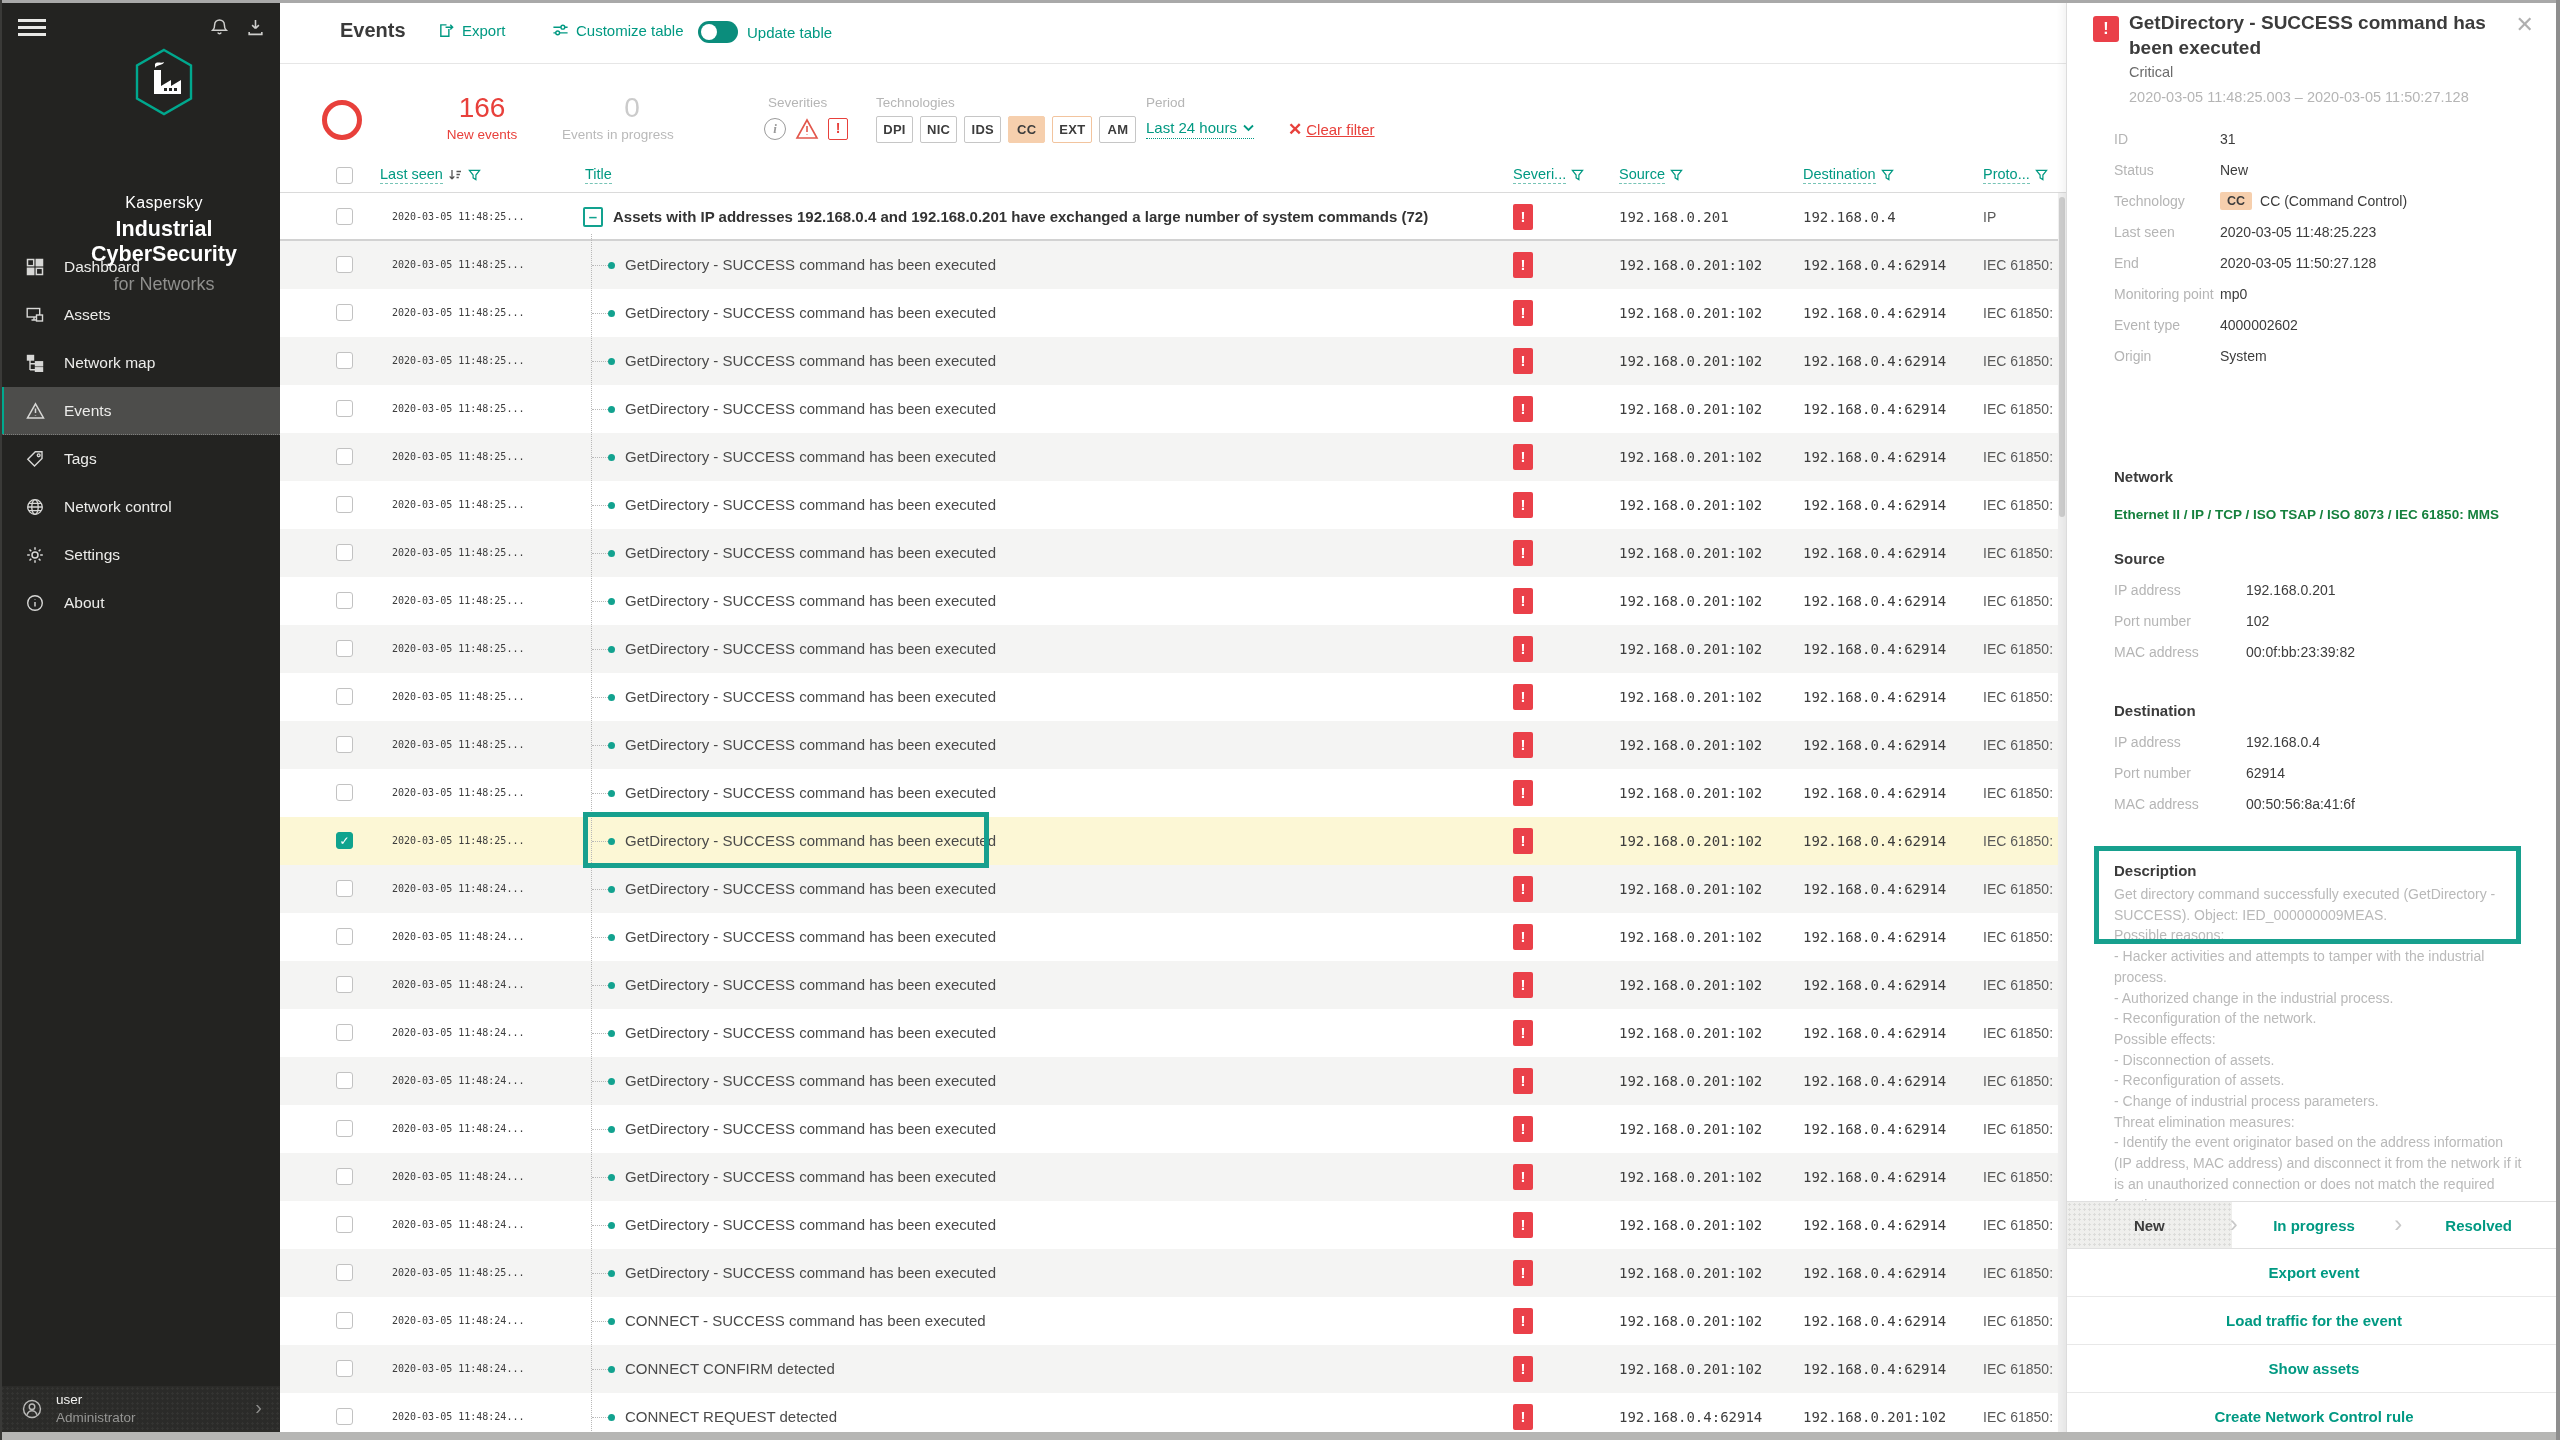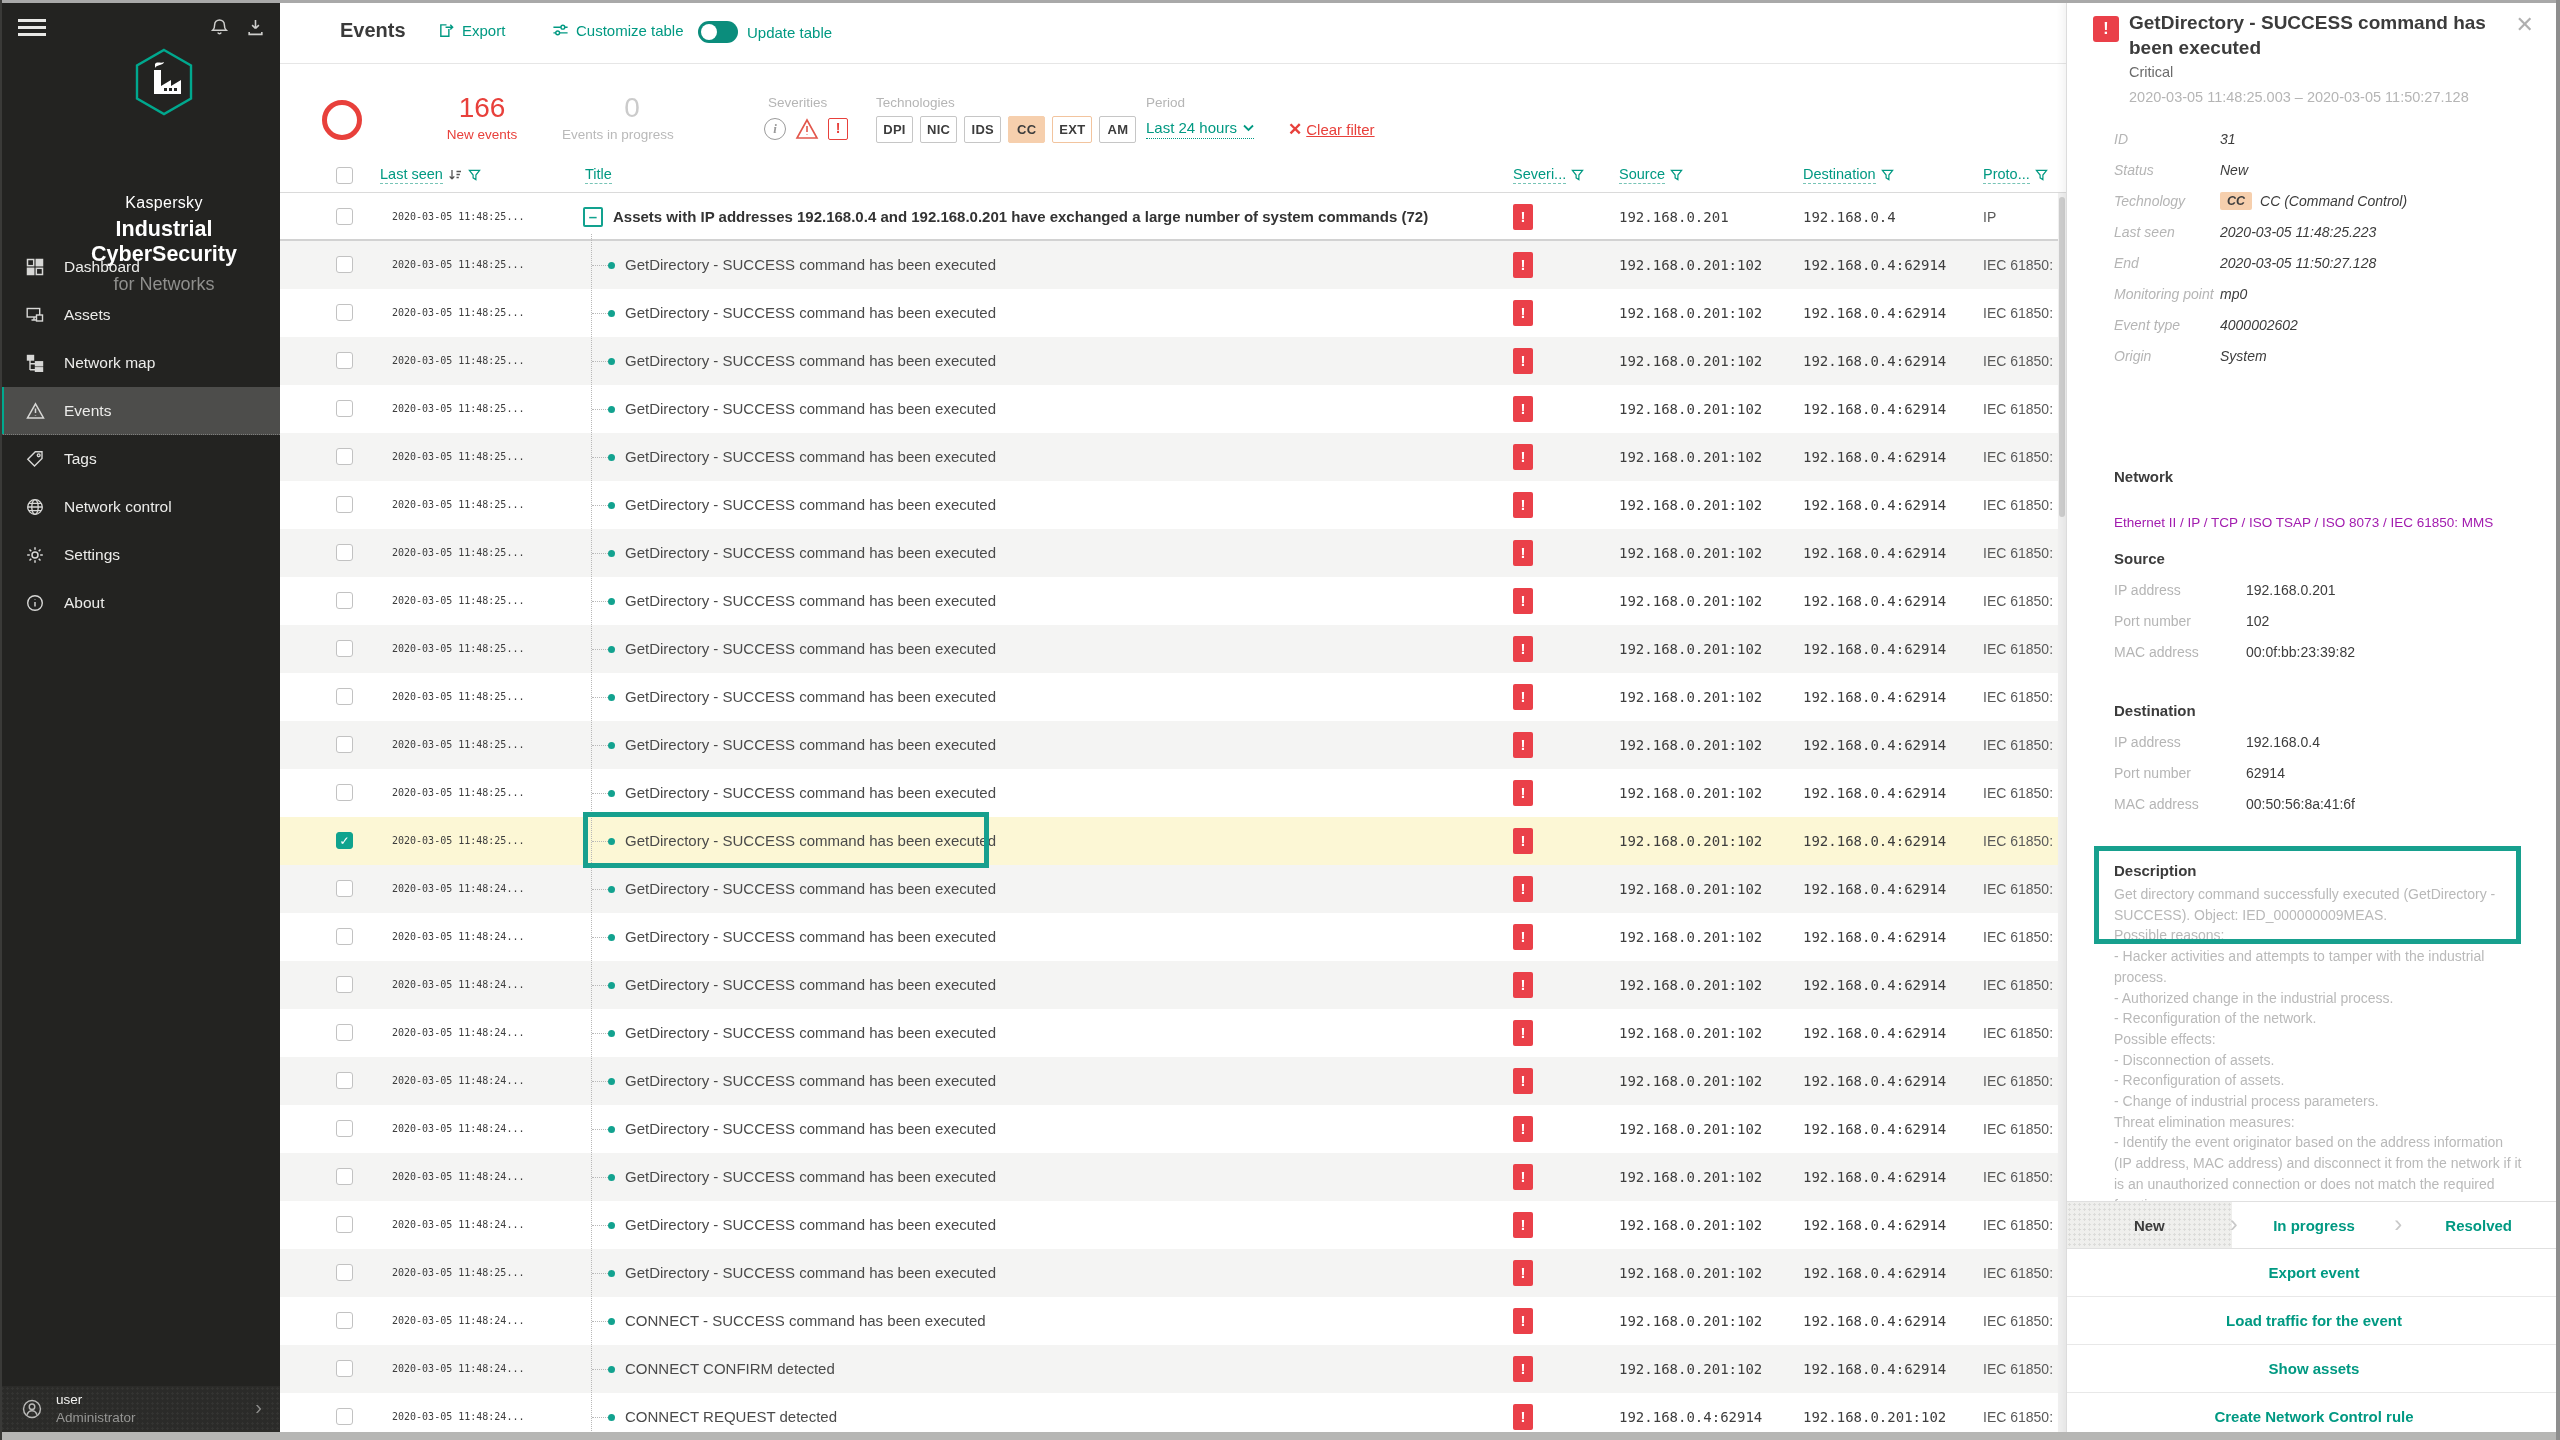--- a/index.html
+++ b/index.html
@@ -102,28 +102,28 @@
   .hl-box { position:absolute; border:5px solid #17a08e; background:transparent; z-index:40; pointer-events:none; }
   #hl-row { left:303px; top:812px; width:406px; height:56px; }
 
   
   #panel { position:absolute; left:2066px; top:0; width:494px; height:1440px; background:#fff; border-left:1px solid #dcdcdc; box-shadow:-3px 0 8px rgba(0,0,0,.06); z-index:10; }
   #panel-close { position:absolute; right:26px; top:12px; font-size:22px; color:#b0b0b0; cursor:pointer; }
   .p-badge { position:absolute; left:26px; top:16px; width:26px; height:26px; background:#ea4049; border-radius:3px; color:#fff; font-weight:bold; font-size:16px; text-align:center; line-height:26px; }
   .p-title { position:absolute; left:62px; top:10px; width:390px; font-size:19px; font-weight:bold; color:#3c3c3c; line-height:25px; }
   .p-severity { position:absolute; left:62px; top:64px; font-size:14.5px; color:#6b6b6b; }
   .p-range { position:absolute; left:62px; top:89px; font-size:14.5px; color:#b5b5b5; }
-  #p-fields { position:absolute; left:47px; top:130px; width:420px;font-style:italic; }
+  #p-fields { position:absolute; left:47px; top:130px; width:420px; }
   .pfield { display:flex; margin-bottom:13px; }
   .plabel { width:106px; font-size:14px; color:#b5b5b5; line-height:18px; flex:none; }
   .pvalue { font-size:14px; color:#3c3c3c; line-height:18px; display:flex; align-items:flex-start; gap:8px; }
   .cc-chip { display:inline-block; background:#f6cfad; border-radius:2px; font-size:12.5px; font-weight:bold; color:#3c3c3c; padding:1px 7px; line-height:16px; }
   .p-sec { position:absolute; left:47px; width:420px; }
   .p-sec-h { font-size:15px; font-weight:bold; color:#3c3c3c; }
-  .p-proto-val { margin-top:30px; font-size:13.5px; color:#a21caf; }
+  .p-proto-val { margin-top:22px; font-size:13.5px; color:#15803d;font-weight:bold; }
   .p-kv { display:flex; margin-top:15px; }
   .p-kv .k { width:132px; flex:none; font-size:14px; color:#b5b5b5; }
   .p-kv .v { font-size:14px; color:#3c3c3c; }
   #sec-desc-text { position:absolute; left:47px; top:884px; width:410px; font-size:14px; line-height:20.7px; color:#b9b9b9; white-space:pre-line; }
   #hl-desc-inner { position:absolute; left:27px; top:846px; width:427px; height:98px; border:5px solid #17a08e; z-index:42; pointer-events:none; }
 
   #p-footer { position:absolute; left:0; top:1201px; width:494px; background:#fff; z-index:45; }
   #p-tabs { display:flex; height:48px; border-top:1px solid #e0e0e0; border-bottom:1px solid #e0e0e0; }
   .p-tab { flex:1; position:relative; display:flex; align-items:center; justify-content:center; font-size:15px; font-weight:bold; color:#009982; cursor:pointer; background:#fff; }
   .p-tab.active { color:#3c3c3c; background:#efefed; background-image:radial-gradient(#dcdcda 1px, transparent 1.2px); background-size:5px 5px; }

